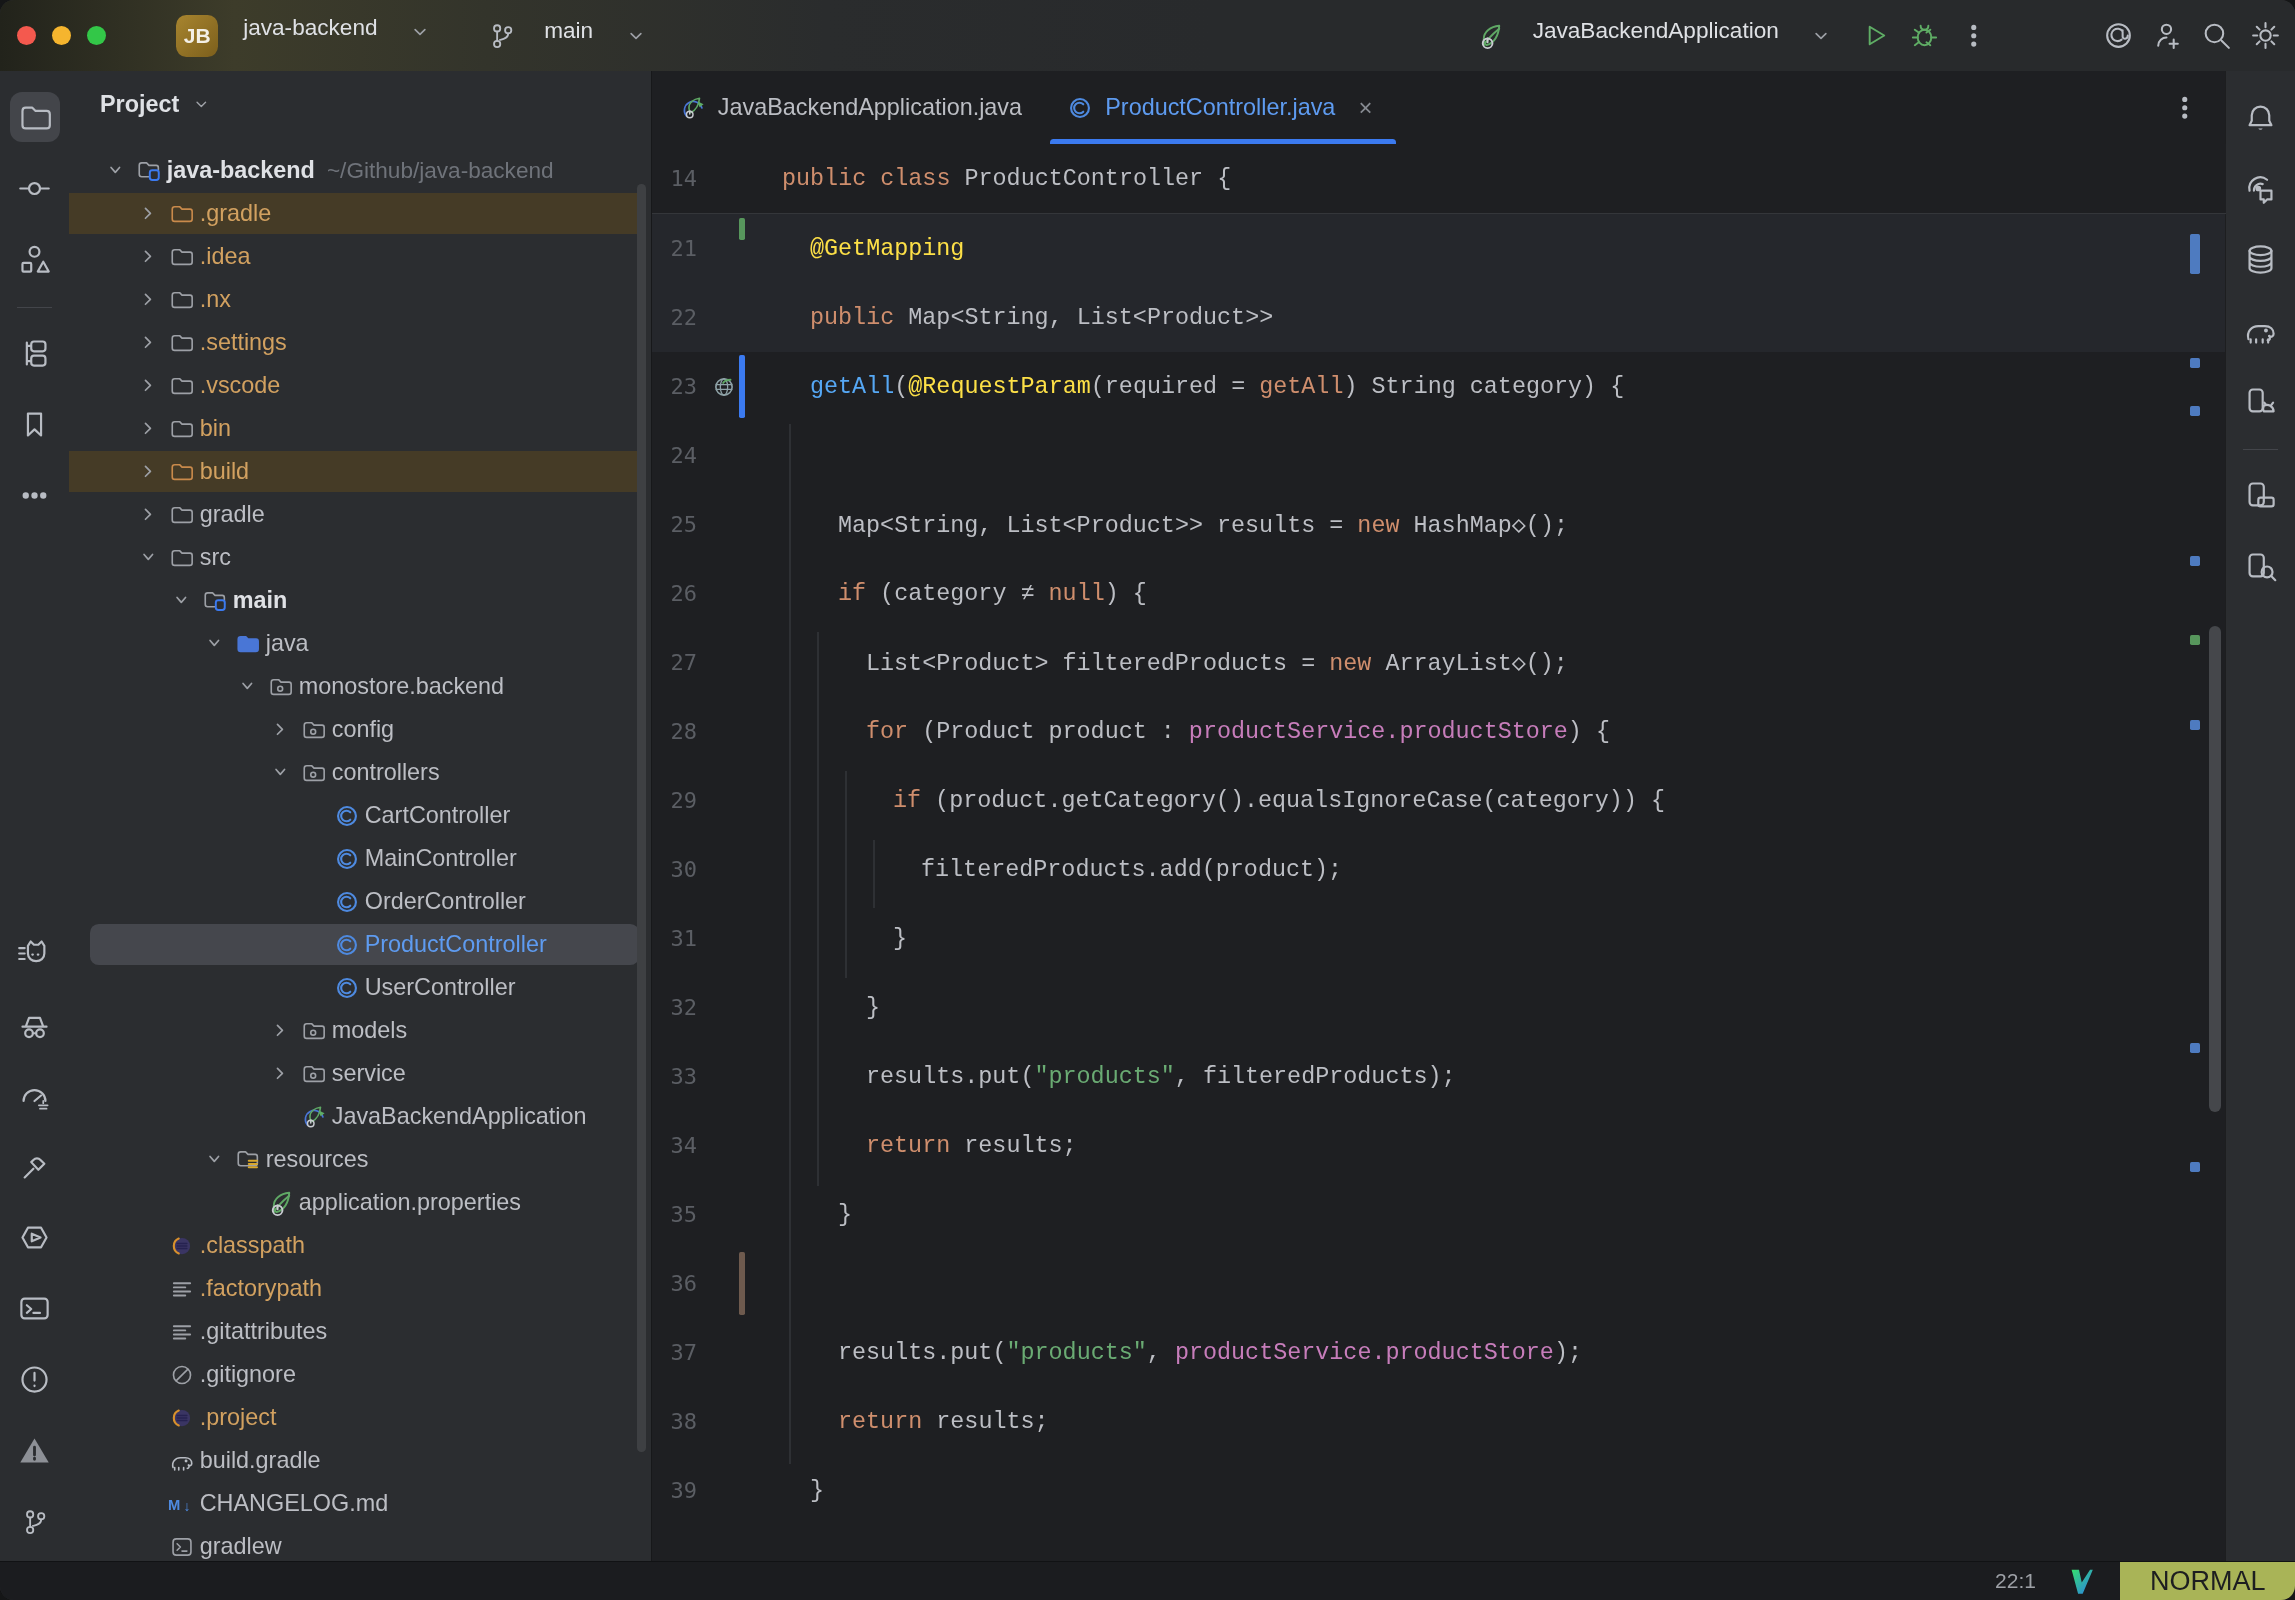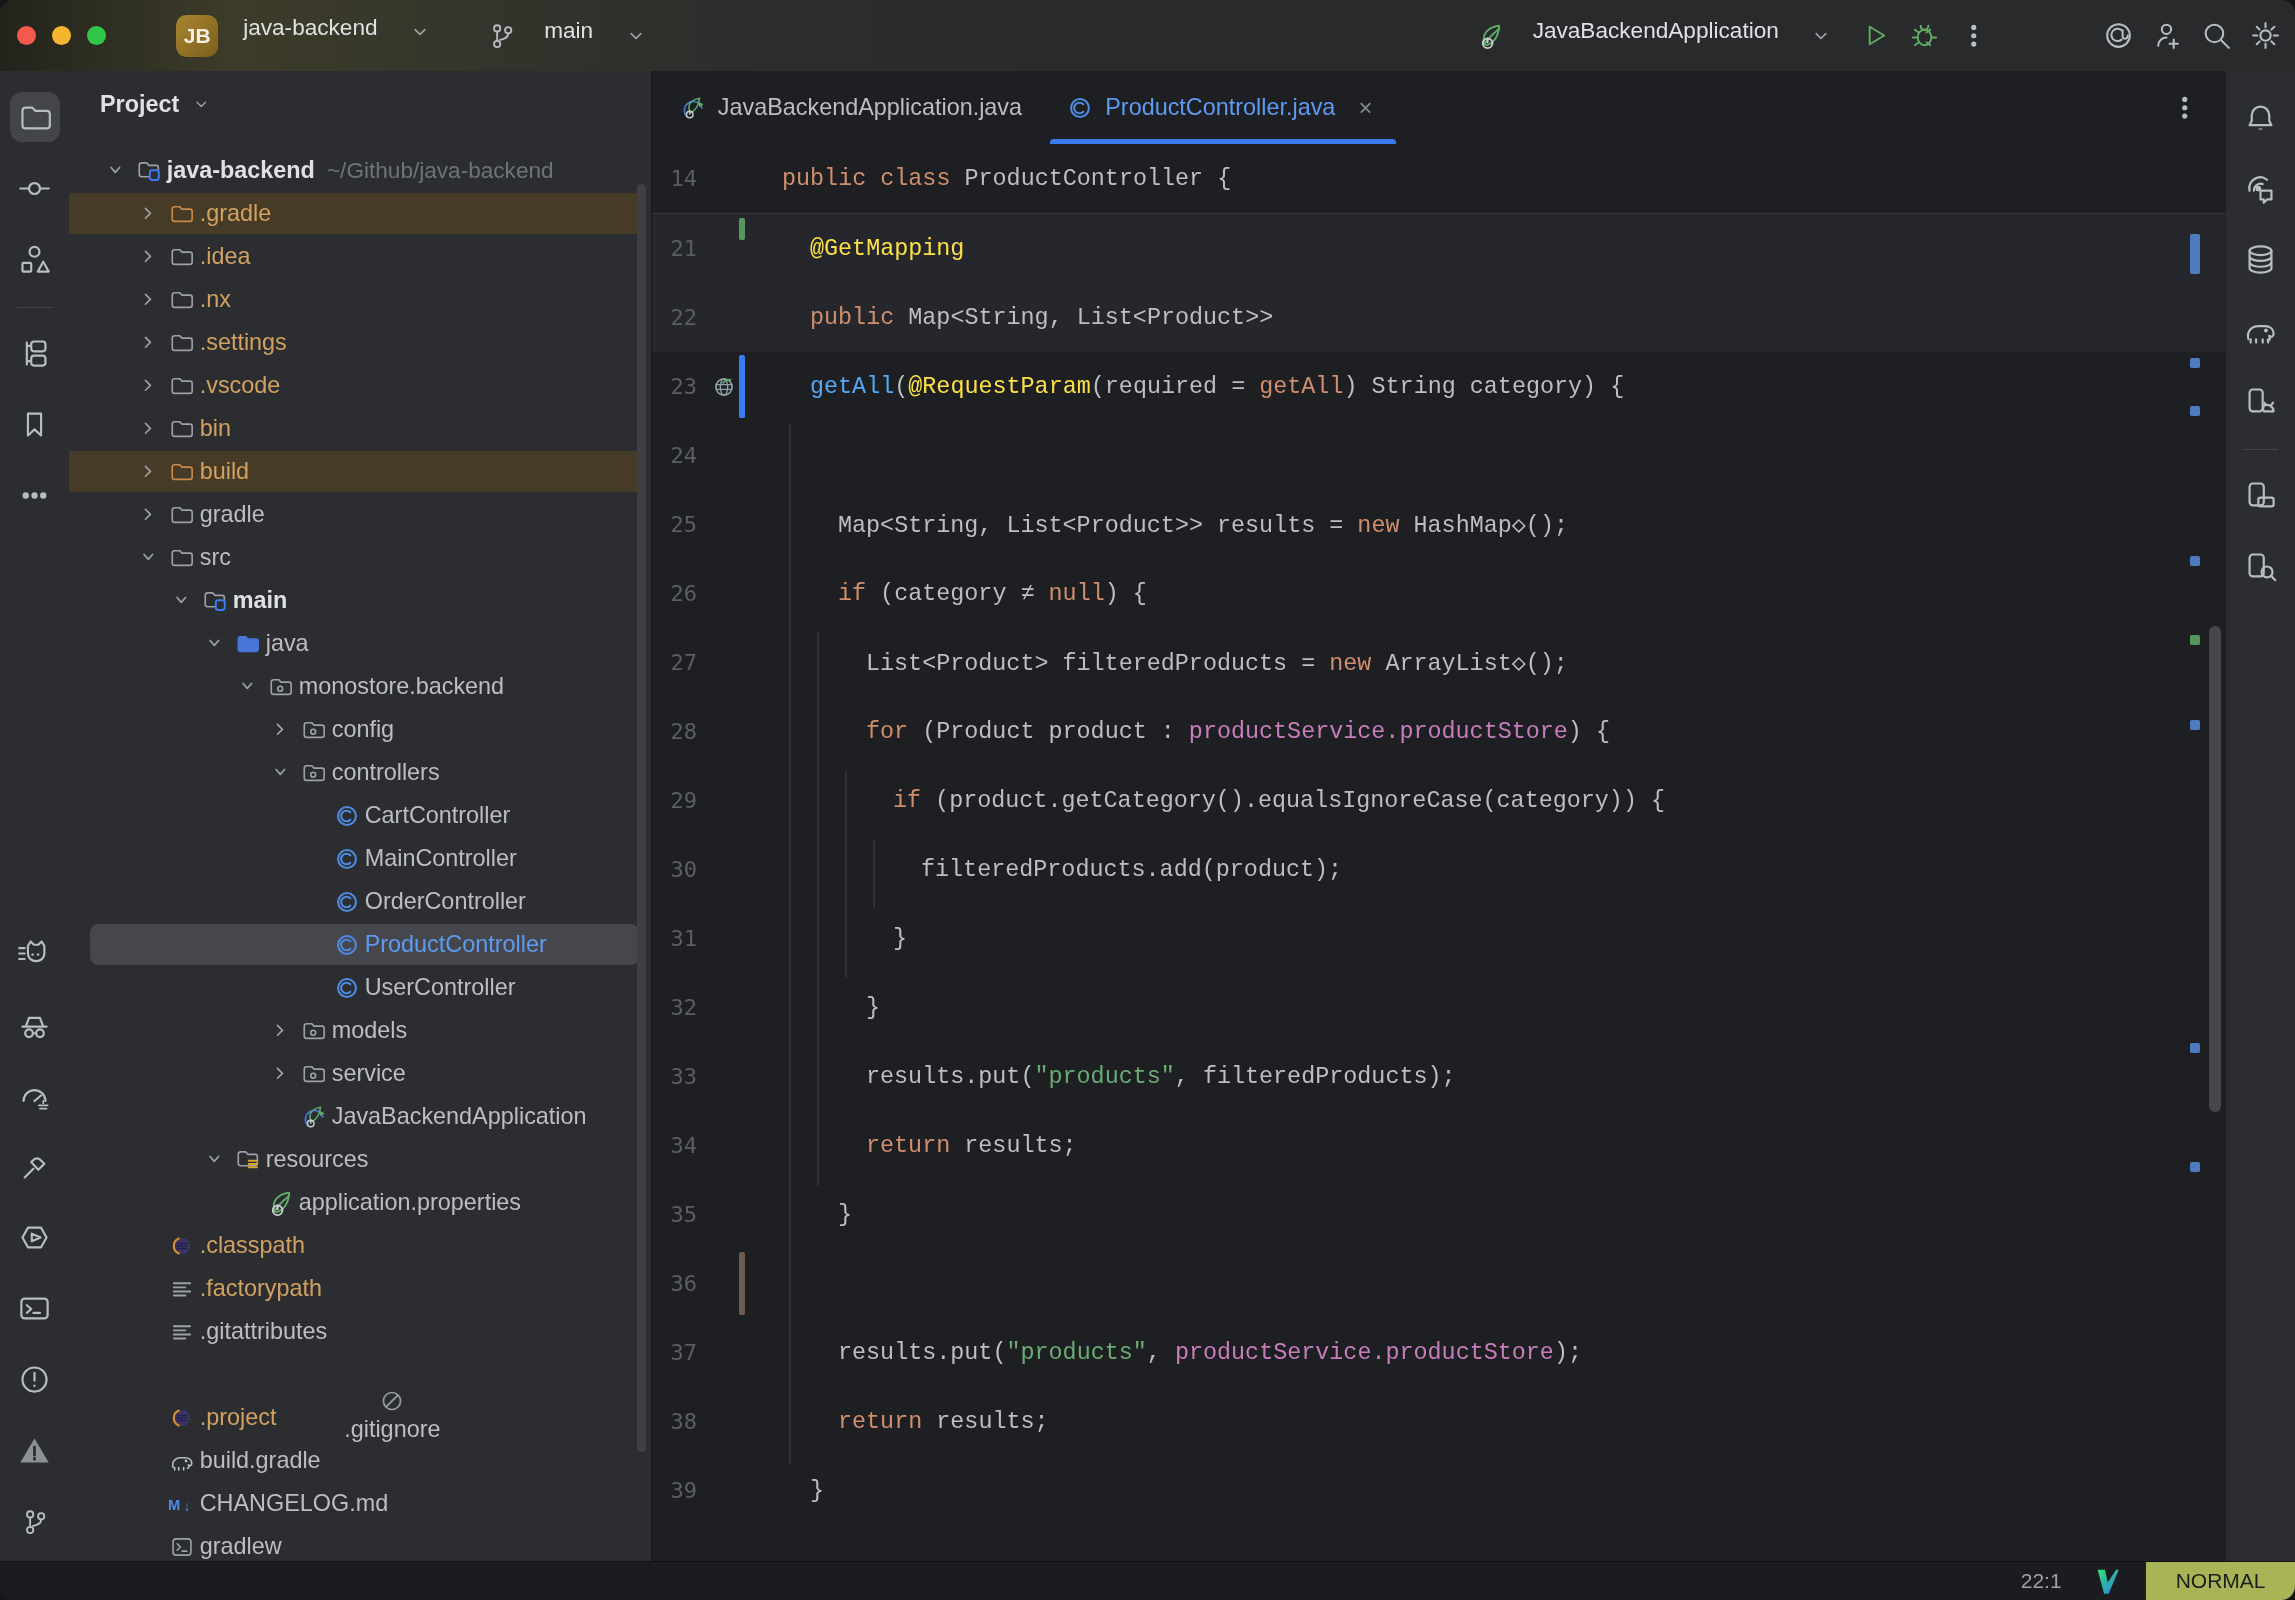--- a/index.html
+++ b/index.html
@@ -70,21 +70,21 @@
   #editor-scroll-thumb{position:absolute;right:5.2px;width:12px;border-radius:6px;background:#45474b;top:482px;height:486px;}
   .smark{position:absolute;right:26px;width:9.6px;height:9.6px;border-radius:1.7px;background:#4e7bc0;}
   .smark.green{background:#57965c;}
   .smark.tall{height:40px;width:9.6px;background:#4e7bc0;}
 
   
   #statusbar{position:absolute;left:0;right:0;bottom:0;height:38px;background:#1b1c1f;border-top:0.9px solid #111214;
     display:flex;align-items:center;justify-content:flex-end;color:#9da0a6;font-size:21px;}
   #caret-pos{margin-right:31px;}
   #vim-icon{margin-right:24px;}
-  #vim-mode{height:38px;display:flex;align-items:center;padding:0 29.5px;background:#a9b457;color:#1d1e20;font-size:21px;border-bottom-right-radius:12px;}
+  #vim-mode{height:38px;display:flex;align-items:center;padding:0 29.5px;background:#a9b457;color:#1d1e20;font-size:27px;border-bottom-right-radius:12px;}
   svg{display:block;}
 </style>
 </head>
 <body>
 
 <div id="window">
 
   <div id="titlebar">
     <div style="width:17.4px"></div>
     <div class="tl" style="background:#f4594e"></div>
@@ -705,21 +705,21 @@
         <div class="trow" style="padding-left: 63px;">
           <div class="bgbar"></div>
           <span class="chev"></span>
           <span class="ticon">
             <svg width="26" height="26" viewBox="0 0 32 32" fill="none" stroke="#b8bcc3" stroke-width="2" stroke-linecap="round" stroke-linejoin="round">
               <path d="M6 9h20M6 14h14M6 19h20M6 24h14" stroke="#9da0a6" stroke-width="2.4"></path>
             </svg>
           </span>
           <span class="tlabel">.gitattributes</span>
         </div>
-        <div class="trow" style="padding-left: 63px; flex-direction: column;">
+        <div class="trow" style="padding-left: 63px;">
           <div class="bgbar"></div>
           <span class="chev"></span>
           <span class="ticon">
             <svg width="26" height="26" viewBox="0 0 32 32" fill="none" stroke="#b8bcc3" stroke-width="2" stroke-linecap="round" stroke-linejoin="round">
               <circle cx="16" cy="16" r="10.5" stroke="#9da0a6"></circle>
               <path d="M9 23L23 9" stroke="#9da0a6"></path>
             </svg>
           </span>
           <span class="tlabel">.gitignore</span>
         </div>

